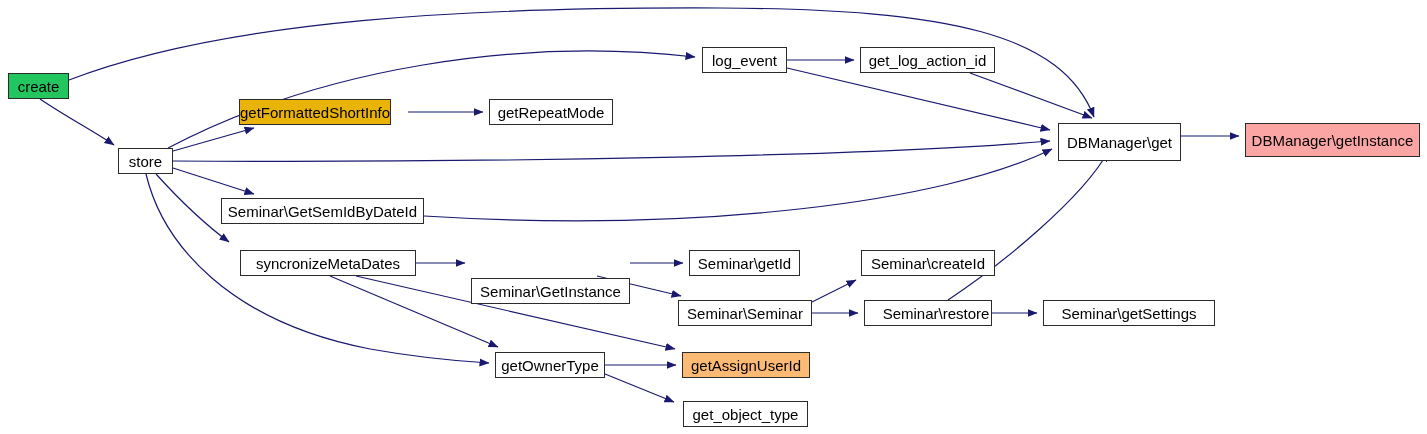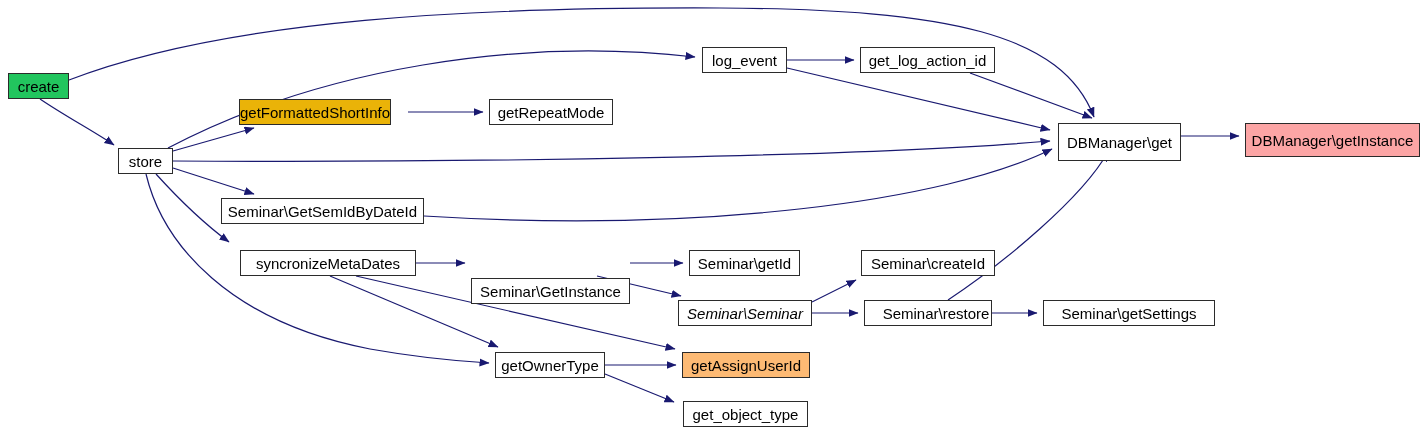--- a/index.html
+++ b/index.html
@@ -88,21 +88,21 @@
       <div class="node" style="left: 239px; top: 99px; width: 152px; height: 26px; border-color: rgb(43, 43, 43); background: #eab308;">getFormattedShortInfo</div>
       <div class="node" style="left: 489px; top: 99px; width: 124px; height: 26px; border-color: rgb(43, 43, 43); background: rgb(255, 255, 255);">getRepeatMode</div>
       <div class="node" style="left: 702px; top: 47px; width: 85px; height: 26px; border-color: rgb(43, 43, 43); background: rgb(255, 255, 255);">log_event</div>
       <div class="node" style="left: 860px; top: 47px; width: 135px; height: 26px; border-color: rgb(43, 43, 43); background: rgb(255, 255, 255);">get_log_action_id</div>
       <div class="node" style="left: 1058px; top: 123px; width: 123px; height: 38px; border-color: rgb(43, 43, 43); background: rgb(255, 255, 255);">DBManager\get</div>
       <div class="node" style="left: 1245px; top: 123px; width: 175px; height: 34px; border-color: rgb(43, 43, 43); background: #fca5a5;">DBManager\getInstance</div>
       <div class="node" style="left: 221px; top: 198px; width: 203px; height: 26px; border-color: rgb(43, 43, 43); background: rgb(255, 255, 255);">Seminar\GetSemIdByDateId</div>
       <div class="node" style="left: 240px; top: 250px; width: 176px; height: 26px; border-color: rgb(43, 43, 43); background: rgb(255, 255, 255);">syncronizeMetaDates</div>
       <div class="node" style="left: 471px; top: 250px; width: 159px; height: 26px; border-color: rgb(43, 43, 43); background: rgb(255, 255, 255); margin-top: 28px;">Seminar\GetInstance</div>
       <div class="node" style="left: 689px; top: 250px; width: 111px; height: 26px; border-color: rgb(43, 43, 43); background: rgb(255, 255, 255);">Seminar\getId</div>
-      <div class="node" style="left: 678px; top: 300px; width: 134px; height: 26px; border-color: rgb(43, 43, 43); background: rgb(255, 255, 255); font-style: italic;">Seminar\Seminar</div>
+      <div class="node" style="left: 678px; top: 300px; width: 134px; height: 26px; border-color: rgb(43, 43, 43); background: rgb(255, 255, 255);">Seminar\Seminar</div>
       <div class="node" style="left: 861px; top: 250px; width: 134px; height: 26px; border-color: rgb(43, 43, 43); background: rgb(255, 255, 255);">Seminar\createId</div>
       <div class="node" style="left: 864px; top: 300px; width: 128px; height: 26px; border-color: rgb(43, 43, 43); background: rgb(255, 255, 255); padding-left: 16px;">Seminar\restore</div>
       <div class="node" style="left: 1043px; top: 300px; width: 172px; height: 26px; border-color: rgb(43, 43, 43); background: rgb(255, 255, 255);">Seminar\getSettings</div>
       <div class="node" style="left: 495px; top: 352px; width: 110px; height: 26px; border-color: rgb(43, 43, 43); background: rgb(255, 255, 255);">getOwnerType</div>
       <div class="node" style="left: 682px; top: 352px; width: 128px; height: 26px; border-color: rgb(43, 43, 43); background: #fdba74;">getAssignUserId</div>
       <div class="node" style="left: 683px; top: 401px; width: 125px; height: 26px; border-color: rgb(43, 43, 43); background: rgb(255, 255, 255);">get_object_type</div>
     </div>
 </div>
 
 </body></html>

